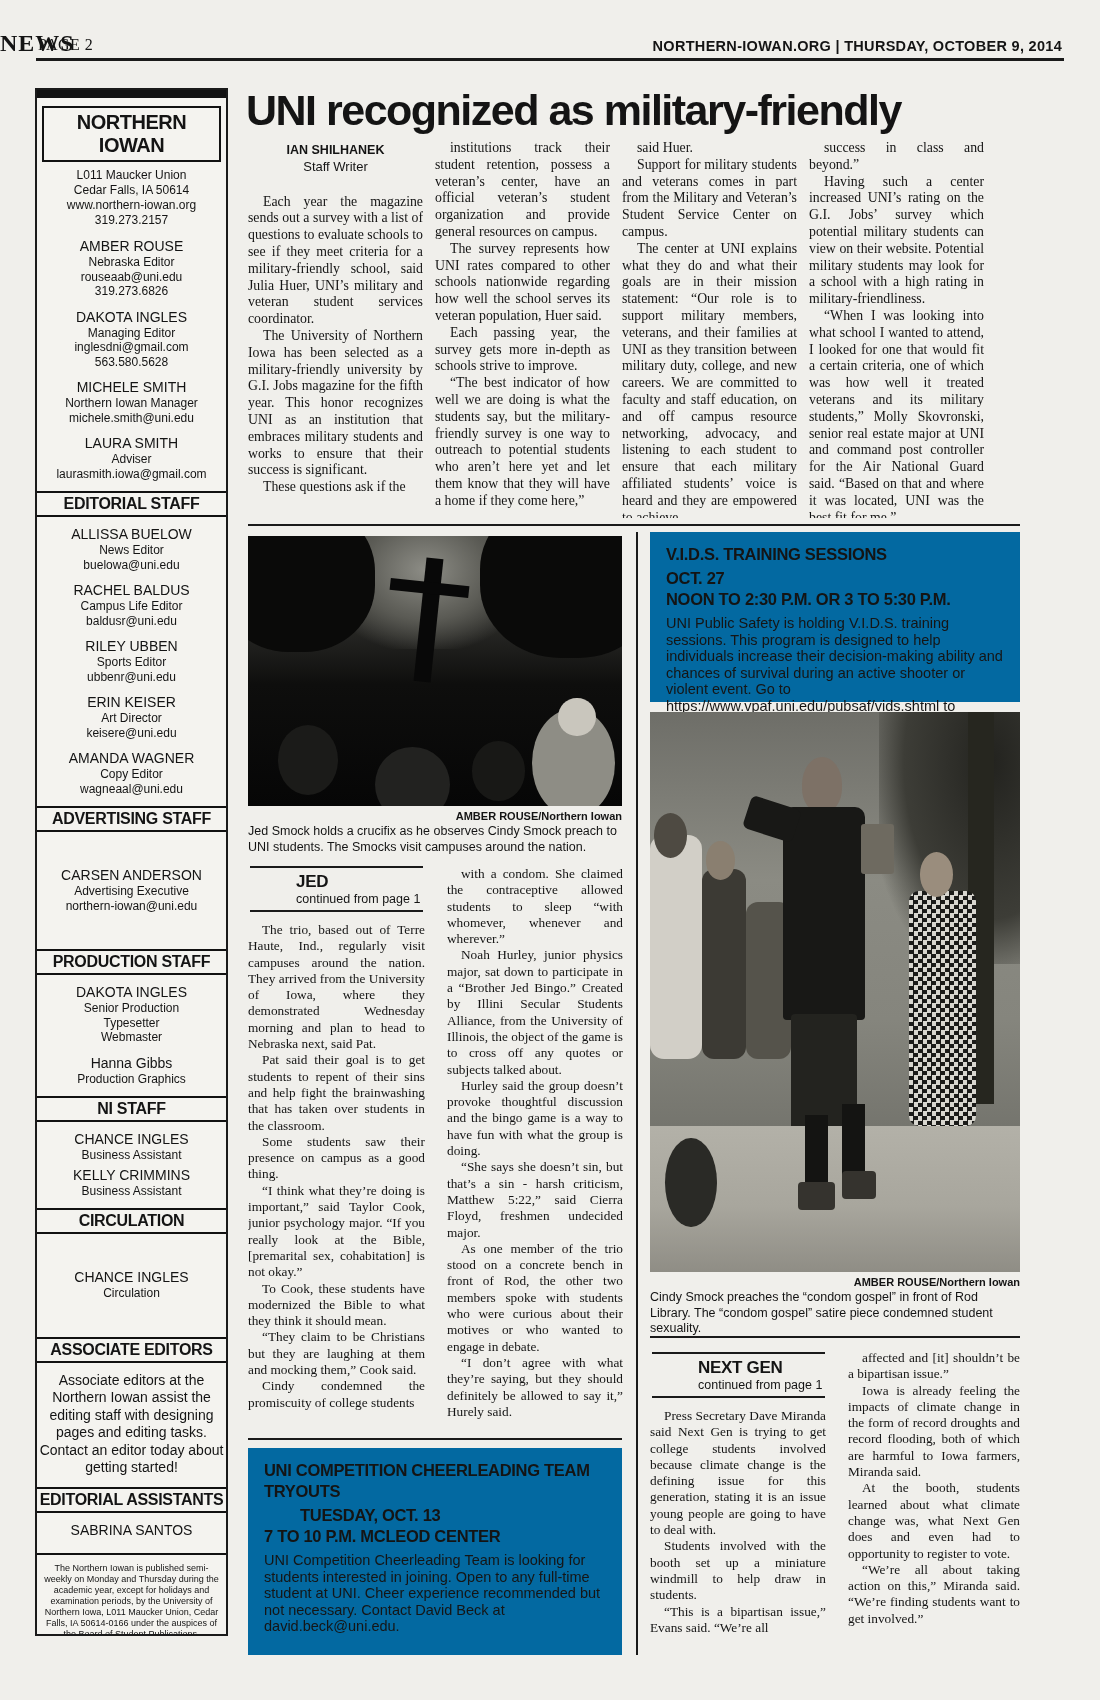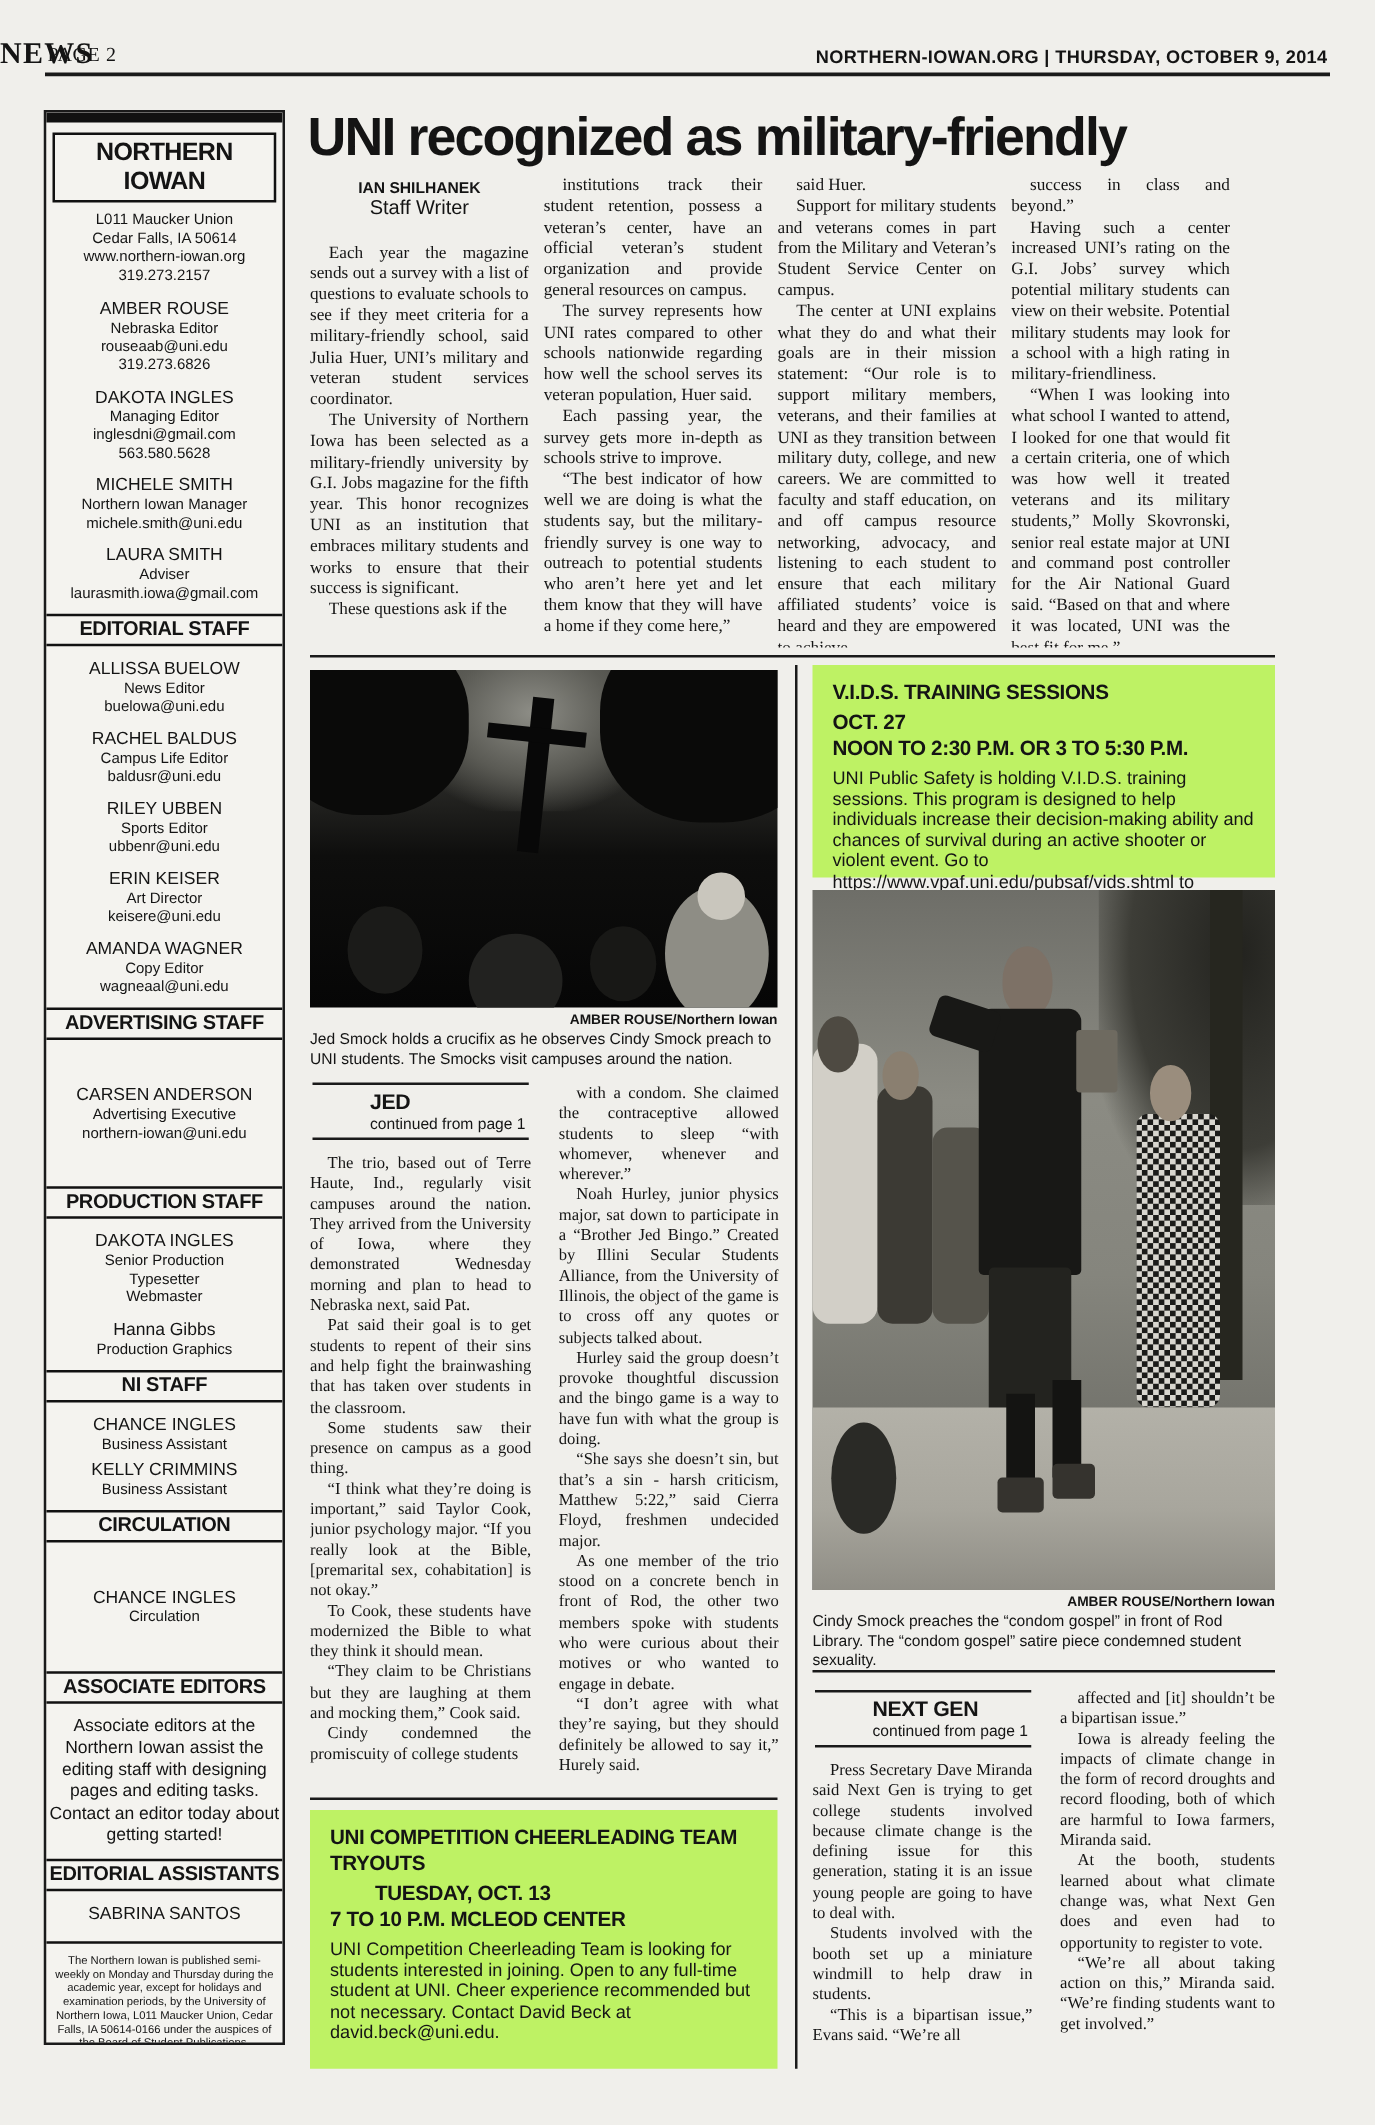--- a/index.html
+++ b/index.html
@@ -28,21 +28,21 @@
   .sb-text { font-size:14px; line-height:17.5px; padding:0 2px; margin-bottom:10px; }
   .sb-legal { border-top:2px solid #111; padding:8px 5px 0 5px; }
   .sb-legal p { font-size:9px; line-height:11px; margin-bottom:7px; }
 
   
   .headline { left:246px; top:86px; width:776px; font-family:"Liberation Sans", sans-serif; font-weight:bold; font-size:43px; letter-spacing:-1.5px; white-space:nowrap; }
   .cols { left:248px; top:140px; width:772px; height:378px; display:flex; gap:12px; }
   .col { width:175px; height:100%; overflow:hidden; font-size:13.8px; line-height:16.8px; text-align:justify; }
   .col p { text-indent:15px; }
   .byline-name { text-align:center; font-family:"Liberation Sans", sans-serif; font-weight:bold; font-size:12.5px; margin-top:2px; }
-  .byline-role { text-align:center; font-family:"Liberation Sans", sans-serif; font-size:16px; margin-bottom:18px; }
+  .byline-role { text-align:center; font-family:"Liberation Sans", sans-serif; font-size:13px; margin-bottom:18px; }
   .rule-h { background:#1a1a1a; height:2px; }
   .rule-v { background:#1a1a1a; width:2px; }
 
   
   .photo { overflow:hidden; }
   .photo1 { left:248px; top:536px; width:374px; height:270px; background:linear-gradient(180deg,#4a4a46 0%,#2c2c29 30%,#0e0e0d 55%,#060606 100%); }
   .p1-sky { position:absolute; left:20%; top:0; width:55%; height:42%; background:radial-gradient(ellipse at 50% 30%, #8d8d86 0%, #5a5a54 45%, rgba(20,20,20,0) 75%); }
   .p1-tree { position:absolute; background:#0a0a09; border-radius:45%; }
   .p1-cross-v { position:absolute; left:46%; top:8%; width:4.5%; height:46%; background:#080808; transform:rotate(6deg); }
   .p1-cross-h { position:absolute; left:38%; top:17%; width:21%; height:4.5%; background:#080808; transform:rotate(6deg); }
@@ -51,21 +51,21 @@
   .p2-foliage { position:absolute; right:0; top:0; width:38%; height:45%; background:radial-gradient(ellipse at 80% 20%, #23231f 0%, #3d3d37 55%, rgba(110,110,104,0) 80%); }
   .p2-trunk { position:absolute; right:7%; top:0; width:7%; height:70%; background:#26261f; }
   .p2-bench { position:absolute; left:0; bottom:0; width:100%; height:26%; background:linear-gradient(180deg,#b3b1a8 0%,#a8a69d 55%,#8f8d85 100%); }
   .p2-shape { position:absolute; }
   .houndstooth { background:repeating-conic-gradient(#1b1b19 0% 25%, #d8d6cf 0% 50%) 0 0/9px 9px; }
 
   .credit { font-family:"Liberation Sans", sans-serif; font-weight:bold; font-size:11px; text-align:right; }
   .caption { font-family:"Liberation Sans", sans-serif; font-size:12.5px; line-height:15.5px; margin-top:2px; }
 
   
-  .gray-box { background:#bef264; padding:12px 16px 10px 16px; }
+  .gray-box { background:#0369a1; padding:12px 16px 10px 16px; }
   .gb-title { font-family:"Liberation Sans", sans-serif; font-weight:bold; font-size:16.5px; letter-spacing:-.3px; line-height:21px; margin-bottom:3px; }
   .gb-body { font-family:"Liberation Sans", sans-serif; font-size:14.5px; line-height:16.5px; color:#151515; margin-top:5px; }
   .vids-box { left:650px; top:532px; width:370px; height:170px; }
   .cheer-box { left:248px; top:1448px; width:374px; height:207px; }
 
   
   .cont-hdr { border-top:2px solid #1a1a1a; border-bottom:2px solid #1a1a1a; padding:4px 0 4px 46px; }
   .cont-label { font-family:"Liberation Sans", sans-serif; font-weight:bold; font-size:17px; letter-spacing:-.3px; }
   .cont-sub { font-family:"Liberation Sans", sans-serif; font-size:12.5px; }
   .story-col { overflow:hidden; font-size:13.3px; line-height:16.3px; text-align:justify; }

